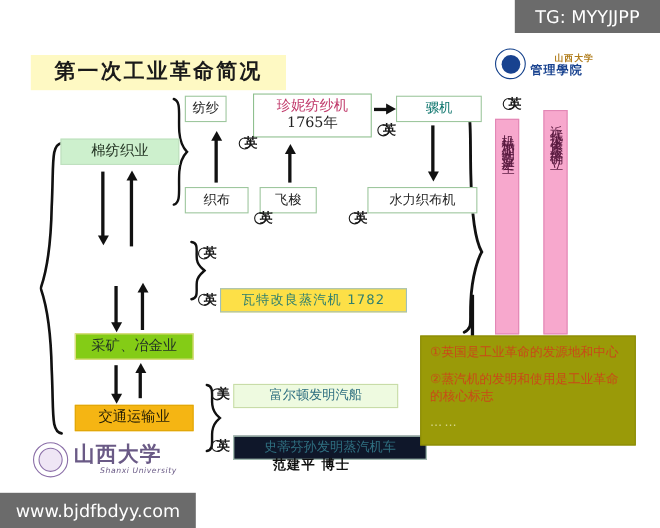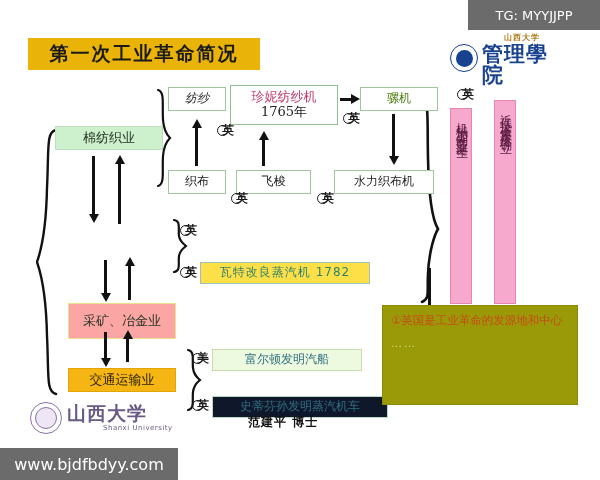--- a/index.html
+++ b/index.html
@@ -19,43 +19,43 @@
     display:flex;
     align-items:center;
     justify-content:center;
     text-align:center;
     line-height:1.15;
     white-space:pre-line;
   }
 
   
   .title{
-    left:28px;top:38px;width:232px;height:32px;
-    background:#eab308;
+    left:28px;top:50px;width:232px;height:32px;
+    background:#fef9c3;
     color:#1a1a1a;
     font-family:"DejaVu Serif","Liberation Serif",serif;
     font-weight:bold;
     font-size:19px;
     letter-spacing:2px;
   }
 
   
   .b-cotton{left:55px;top:126px;width:108px;height:24px;background:#cdf0cd;border:1px solid #bfe0bf;color:#243524;font-size:13px;}
   .b-power {left:55px;top:230px;width:108px;height:24px;background:#ccf2f6;border:1px solid #bde3ea;color:#243524;font-size:13px;}
-  .b-mining{left:68px;top:303px;width:108px;height:36px;background:#fca5a5;border:1px solid #ecdf8e;color:#243524;font-size:13px;}
+  .b-mining{left:68px;top:303px;width:108px;height:24px;background:#84cc16;border:1px solid #ecdf8e;color:#243524;font-size:13px;}
   .b-trans {left:68px;top:368px;width:108px;height:24px;background:#f5b513;border:1px solid #e0a608;color:#241e06;font-size:13px;}
 
   
-  .b-spin   {left:168px;top:87px;width:58px;height:24px;background:#fff;border:1px solid #9ec79e;color:#222;font-size:12px;font-style:italic;}
+  .b-spin   {left:168px;top:87px;width:38px;height:24px;background:#fff;border:1px solid #9ec79e;color:#222;font-size:12px;}
   .b-weave  {left:168px;top:170px;width:58px;height:24px;background:#fff;border:1px solid #9ec79e;color:#222;font-size:12px;}
   .b-jenny  {left:230px;top:85px;width:108px;height:40px;background:#fff;border:1px solid #8fc08f;font-size:13px;flex-direction:column;}
   .b-jenny .l1{color:#c0396a;}
   .b-jenny .l2{color:#222;font-family:"DejaVu Serif","Liberation Serif",serif;}
-  .b-shuttle{left:236px;top:170px;width:75px;height:24px;background:#fff;border:1px solid #9ec79e;color:#222;font-size:12px;}
-  .b-mule   {left:360px;top:87px;width:78px;height:24px;background:#fff;border:1px solid #9ec79e;color:#4d7c0f;font-size:12px;}
+  .b-shuttle{left:236px;top:170px;width:52px;height:24px;background:#fff;border:1px solid #9ec79e;color:#222;font-size:12px;}
+  .b-mule   {left:360px;top:87px;width:78px;height:24px;background:#fff;border:1px solid #9ec79e;color:#0f766e;font-size:12px;}
   .b-waterl {left:334px;top:170px;width:100px;height:24px;background:#fff;border:1px solid #9ec79e;color:#222;font-size:12px;}
 
   
   .b-newcomen{left:200px;top:220px;width:124px;height:22px;background:#fff;border:1px solid #9a9a9a;color:#222;font-size:12px;}
   .b-watt    {left:200px;top:262px;width:170px;height:22px;background:#fde047;border:1px solid #9fbfbd;color:#2f7f6f;font-size:12px;letter-spacing:1px;}
 
   
   .b-fulton  {left:212px;top:349px;width:150px;height:22px;background:#eefae0;border:1px solid #c8dca8;color:#2f6f80;font-size:12px;}
   .b-steph   {left:212px;top:396px;width:176px;height:22px;background:#0f172a;border:1px solid #bcd9c8;color:#2f6f80;font-size:12px;}
 
@@ -105,33 +105,33 @@
   
   .brace{position:absolute;}
 
   
   .logo-sxu{position:absolute;left:30px;top:398px;width:150px;height:40px;display:flex;align-items:center;}
   .seal{width:30px;height:30px;border:1.6px solid #8b6fa8;border-radius:50%;position:relative;flex:0 0 auto;
         display:flex;align-items:center;justify-content:center;}
   .seal .inner{width:20px;height:20px;border:1px solid #8b6fa8;border-radius:50%;background:#efe6f5;}
   .sxu-text{margin-left:5px;display:flex;flex-direction:column;}
   .sxu-cn{font-family:"DejaVu Serif","Liberation Serif",serif;font-size:19px;font-weight:bold;color:#6a5a86;letter-spacing:1px;line-height:1;}
-  .sxu-en{font-size:7px;color:#6a5a86;letter-spacing:.5px;margin-top:1px;margin-left:36px;}
+  .sxu-en{font-size:7px;color:#6a5a86;letter-spacing:.5px;margin-top:1px;margin-left:24px;font-style:italic;}
 
   .logo-mgmt{position:absolute;left:450px;top:40px;width:118px;height:36px;display:flex;align-items:center;}
   .seal2{width:26px;height:26px;border:1.8px solid #123f8a;border-radius:50%;flex:0 0 auto;
          display:flex;align-items:center;justify-content:center;background:#fff;}
   .seal2 .inner2{width:17px;height:17px;border-radius:50%;background:#18428f;}
   .mgmt-text{margin-left:4px;display:flex;flex-direction:column;align-items:flex-start;}
   .mgmt-top{font-size:8px;color:#b07c1a;font-family:"DejaVu Serif","Liberation Serif",serif;font-weight:bold;letter-spacing:1px;margin-left:22px;}
-  .mgmt-cn{font-family:"DejaVu Serif","Liberation Serif",serif;font-size:21px;font-weight:bold;color:#18428f;letter-spacing:1px;line-height:1;}
+  .mgmt-cn{font-family:"DejaVu Serif","Liberation Serif",serif;font-size:11px;font-weight:bold;color:#18428f;letter-spacing:1px;line-height:1;}
 
   
   .wm{position:absolute;background:#6b6b6b;color:#fff;display:flex;align-items:center;justify-content:center;}
-  .wm-tg{right:0;top:0;width:132px;height:30px;font-size:13px;}
+  .wm-tg{right:0;top:0;width:132px;height:30px;font-size:16px;}
   .wm-url{left:0;bottom:0;width:178px;height:32px;font-size:16px;}
 
   
   .author{position:absolute;left:248px;top:414px;font-family:"DejaVu Serif","Liberation Serif",serif;
           font-size:12px;font-weight:bold;color:#111;letter-spacing:1px;}
 </style>
 </head>
 <body>
 
 <div id="stage">
@@ -209,20 +209,21 @@
   <div class="node b-watt">瓦特改良蒸汽机   1782</div>
 
   <div class="node b-fulton">富尔顿发明汽船</div>
   <div class="node b-steph">史蒂芬孙发明蒸汽机车</div>
 
   <div class="node pinkbox b-pink1">机械加工制造业诞生</div>
   <div class="node pinkbox b-pink2">近代技术体系最终确立</div>
 
   <div class="node b-concl">
     <div class="p">①英国是工业革命的发源地和中心</div>
+    <div class="p">②蒸汽机的发明和使用是工业革命的核心标志</div>
     <div class="dots">……</div>
   </div>
 
   <div class="cmark" style="left:222px;top:124px;">英</div>
   <div class="cmark" style="left:348px;top:112px;">英</div>
   <div class="cmark" style="left:236px;top:192px;">英</div>
   <div class="cmark" style="left:322px;top:192px;">英</div>
   <div class="cmark" style="left:462px;top:88px;">英</div>
   <div class="cmark" style="left:185px;top:224px;">英</div>
   <div class="cmark" style="left:185px;top:266px;">英</div>

